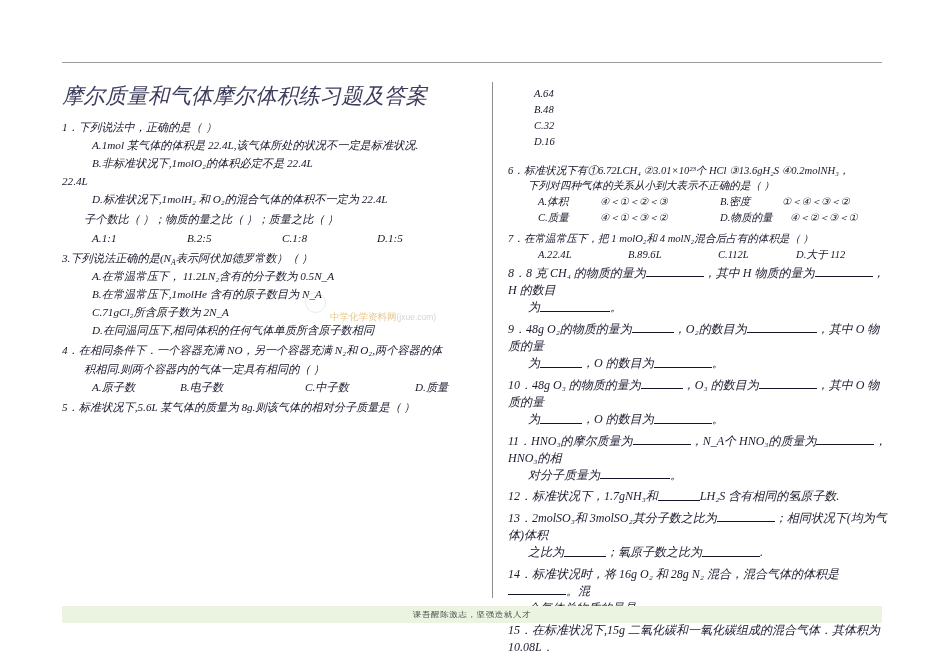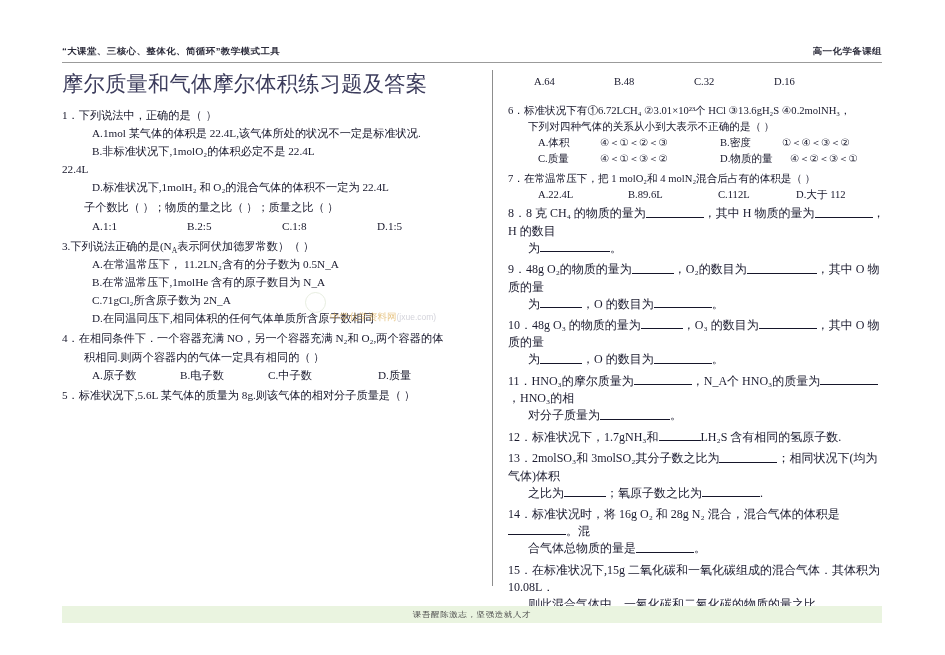--- a/index.html
+++ b/index.html
@@ -51,23 +51,24 @@
     top: 62px;
     width: 820px;
     height: 1px;
     background: #9b9b9b;
   }
 
   
   .body-area {
     position: absolute;
     left: 62px;
-    top: 68px;
+    top: 80px;
     width: 820px;
     height: 522px;
+    font-style: italic;
   }
   .col-divider {
     position: absolute;
     left: 430px;
     top: 2px;
     width: 1px;
     height: 516px;
     background: #8d8d8d;
   }
   .col {
@@ -108,26 +109,26 @@
   .q-opt {
     padding-left: 30px;
   }
   .q-opt-flush {
     padding-left: 0;
   }
   .opt-row {
     display: flex;
     padding-left: 30px;
   }
-  .opt-row.tight { padding-left: 26px; }
+  .opt-row.tight { padding-left: 26px; flex-direction: column; }
   .opt-cell { white-space: nowrap; }
   .w-95  { width: 95px; }
   .w-88  { width: 88px; }
   .w-80  { width: 80px; }
-  .w-110 { width: 110px; }
+  .w-110 { width: 110px; margin-left: 37px; }
   sub, sup {
     font-size: 0.68em;
     line-height: 0;
   }
   .blank {
     display: inline-block;
     border-bottom: 1px solid #16162a;
     vertical-align: baseline;
     height: 0.95em;
   }
@@ -205,24 +206,20 @@
     letter-spacing: 0.6px;
     font-family: "Liberation Sans", "DejaVu Sans", sans-serif;
     transform: scaleY(0.9);
   }
 </style>
 </head>
 <body>
 
 <div class="page">
 
-  <div class="runhead">
-    <div class="runhead-left">“大课堂、三核心、整体化、简循环”教学模式工具</div>
-    <div class="runhead-right">高一化学备课组</div>
-  </div>
   <div class="runhead-rule"></div>
 
   <div class="body-area">
 
     <div class="col-divider"></div>
 
     <div class="col col-left">
 
       <div class="doc-title">摩尔质量和气体摩尔体积练习题及答案</div>
 

